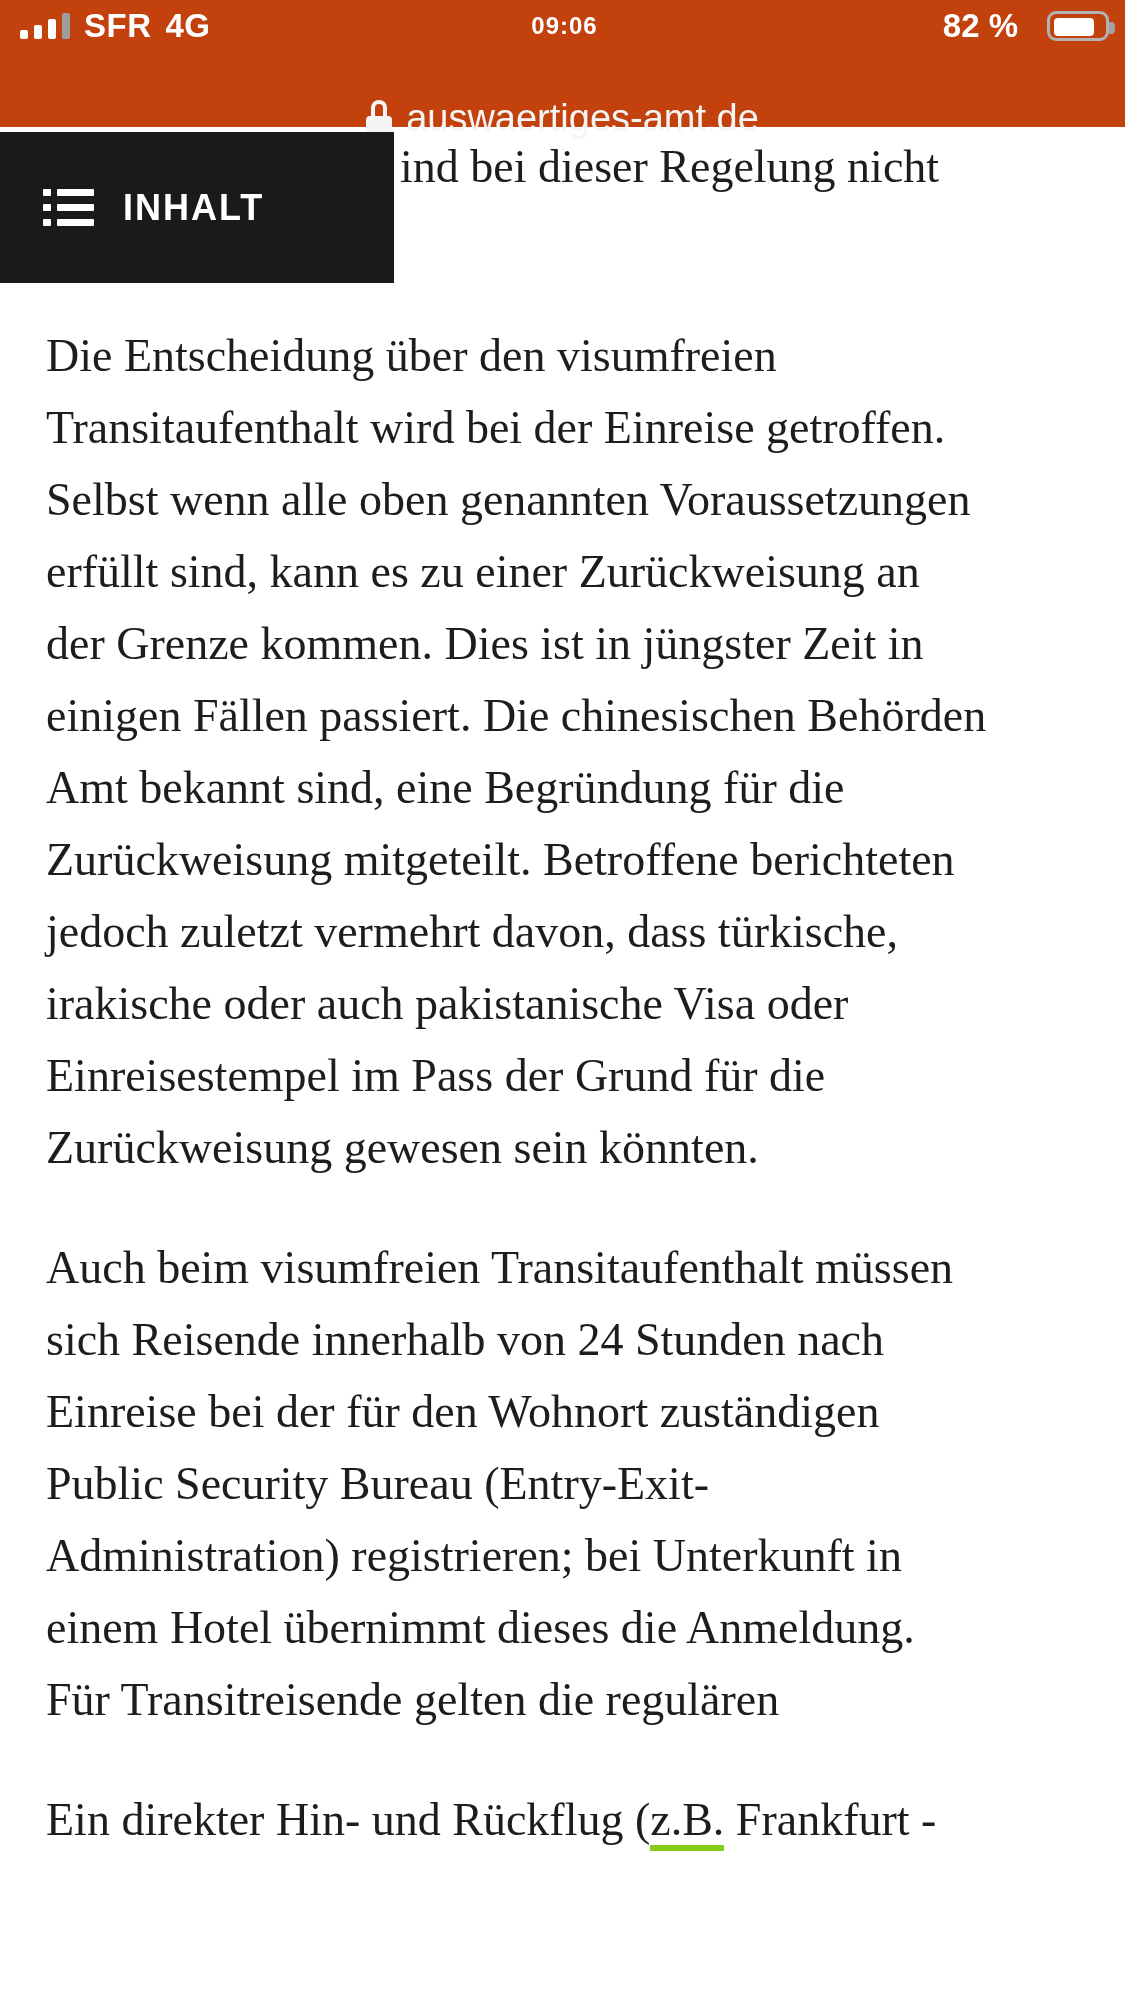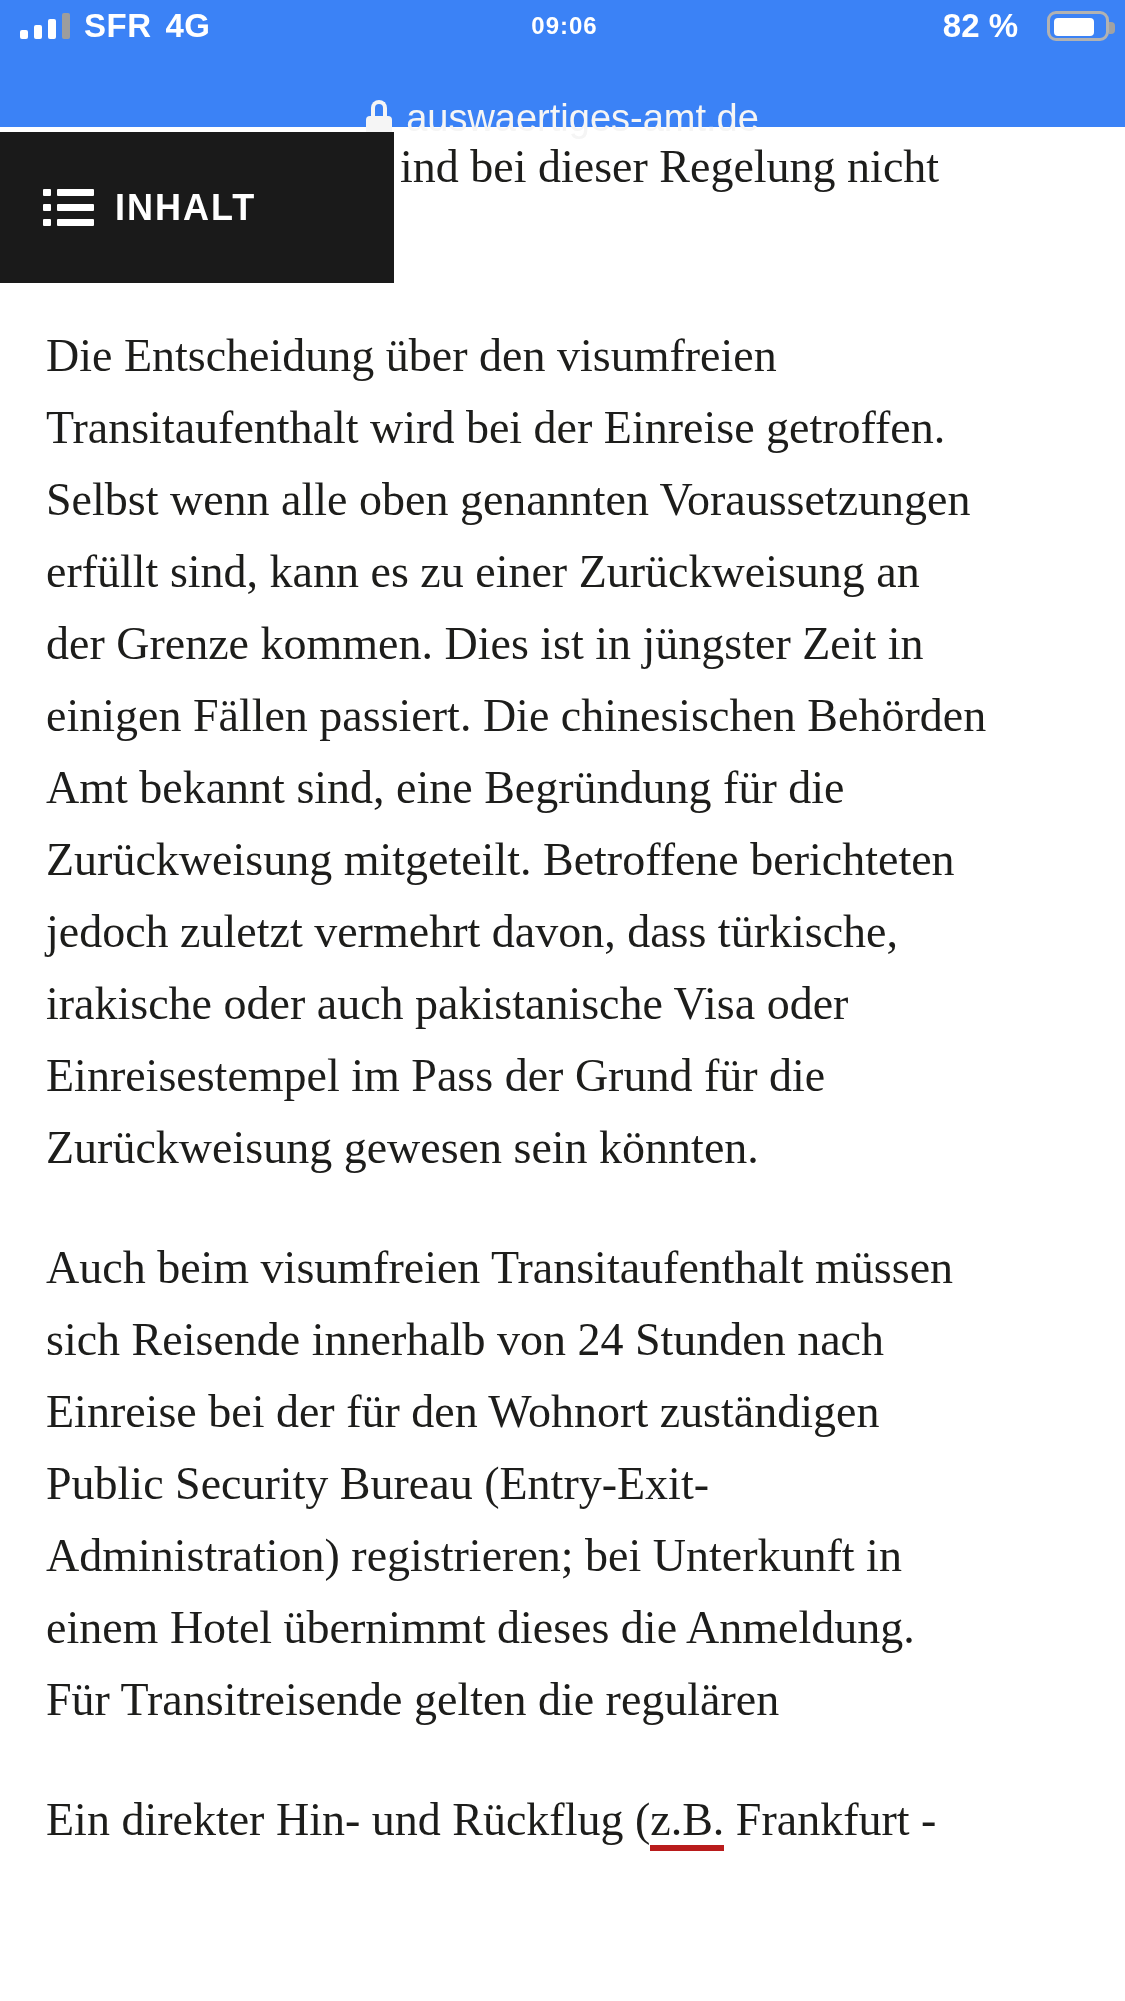--- a/index.html
+++ b/index.html
@@ -8,21 +8,21 @@
     width:1125px; height:2001px;
     background:#ffffff;
     overflow:hidden;
     position:relative;
     font-family:"Liberation Sans","DejaVu Sans",sans-serif;
   }
 
   
   .statusbar {
     position:absolute; top:0; left:0; width:1125px; height:127px;
-    background:#3b82f6; color:#ffffff;
+    background:#c2410c; color:#ffffff;
   }
   .sb-row1 {
     position:absolute; top:5px; left:20px; right:16px; height:42px;
     display:flex; align-items:center;
   }
   .sb-left { display:flex; align-items:center; gap:14px; }
   .signal { display:flex; align-items:flex-end; gap:6px; height:26px; }
   .signal i { display:block; width:8px; border-radius:2px; background:#ffffff; }
   .signal .b1 { height:9px; }
   .signal .b2 { height:14px; }
@@ -57,40 +57,40 @@
   .serif { font-family:"Liberation Serif","DejaVu Serif",serif; color:#1d1d1b; }
   .fragment {
     position:absolute; top:131px; left:400px;
     font-size:46px; line-height:72px; white-space:nowrap;
   }
 
   
   .inhalt {
     position:absolute; top:132px; left:0; width:394px; height:151px;
     background:#1a1a1a; border:none; cursor:pointer;
-    display:flex; align-items:center; padding:0 0 0 43px; gap:21px;
+    display:flex; align-items:center; padding:0 0 0 43px; gap:29px;
     z-index:5;
   }
   .list-icon { display:flex; flex-direction:column; gap:8px; }
   .list-icon .row { display:flex; gap:6px; align-items:center; }
   .list-icon .dot { display:block; width:8px; height:7px; background:#ffffff; border-radius:1px; }
   .list-icon .bar { display:block; width:37px; height:7px; background:#ffffff; border-radius:1px; }
   .inhalt-label {
     color:#ffffff; font-size:36px; font-weight:700; letter-spacing:2px;
     font-family:"Liberation Sans","DejaVu Sans",sans-serif;
   }
 
   
   .content {
     position:absolute; top:320px; left:46px; right:20px;
   }
   .content p { margin:0 0 48px 0; font-size:46px; line-height:72px; }
   .content .line { display:block; white-space:nowrap; }
   .content .last { white-space:nowrap; }
-  .u { border-bottom:6px solid #b91c1c; }
+  .u { border-bottom:6px solid #84cc16; }
 </style>
 </head>
 <body>
 
 <div>
 
   <header class="statusbar">
     <div class="sb-row1">
       <div class="sb-left">
         <span class="signal">

